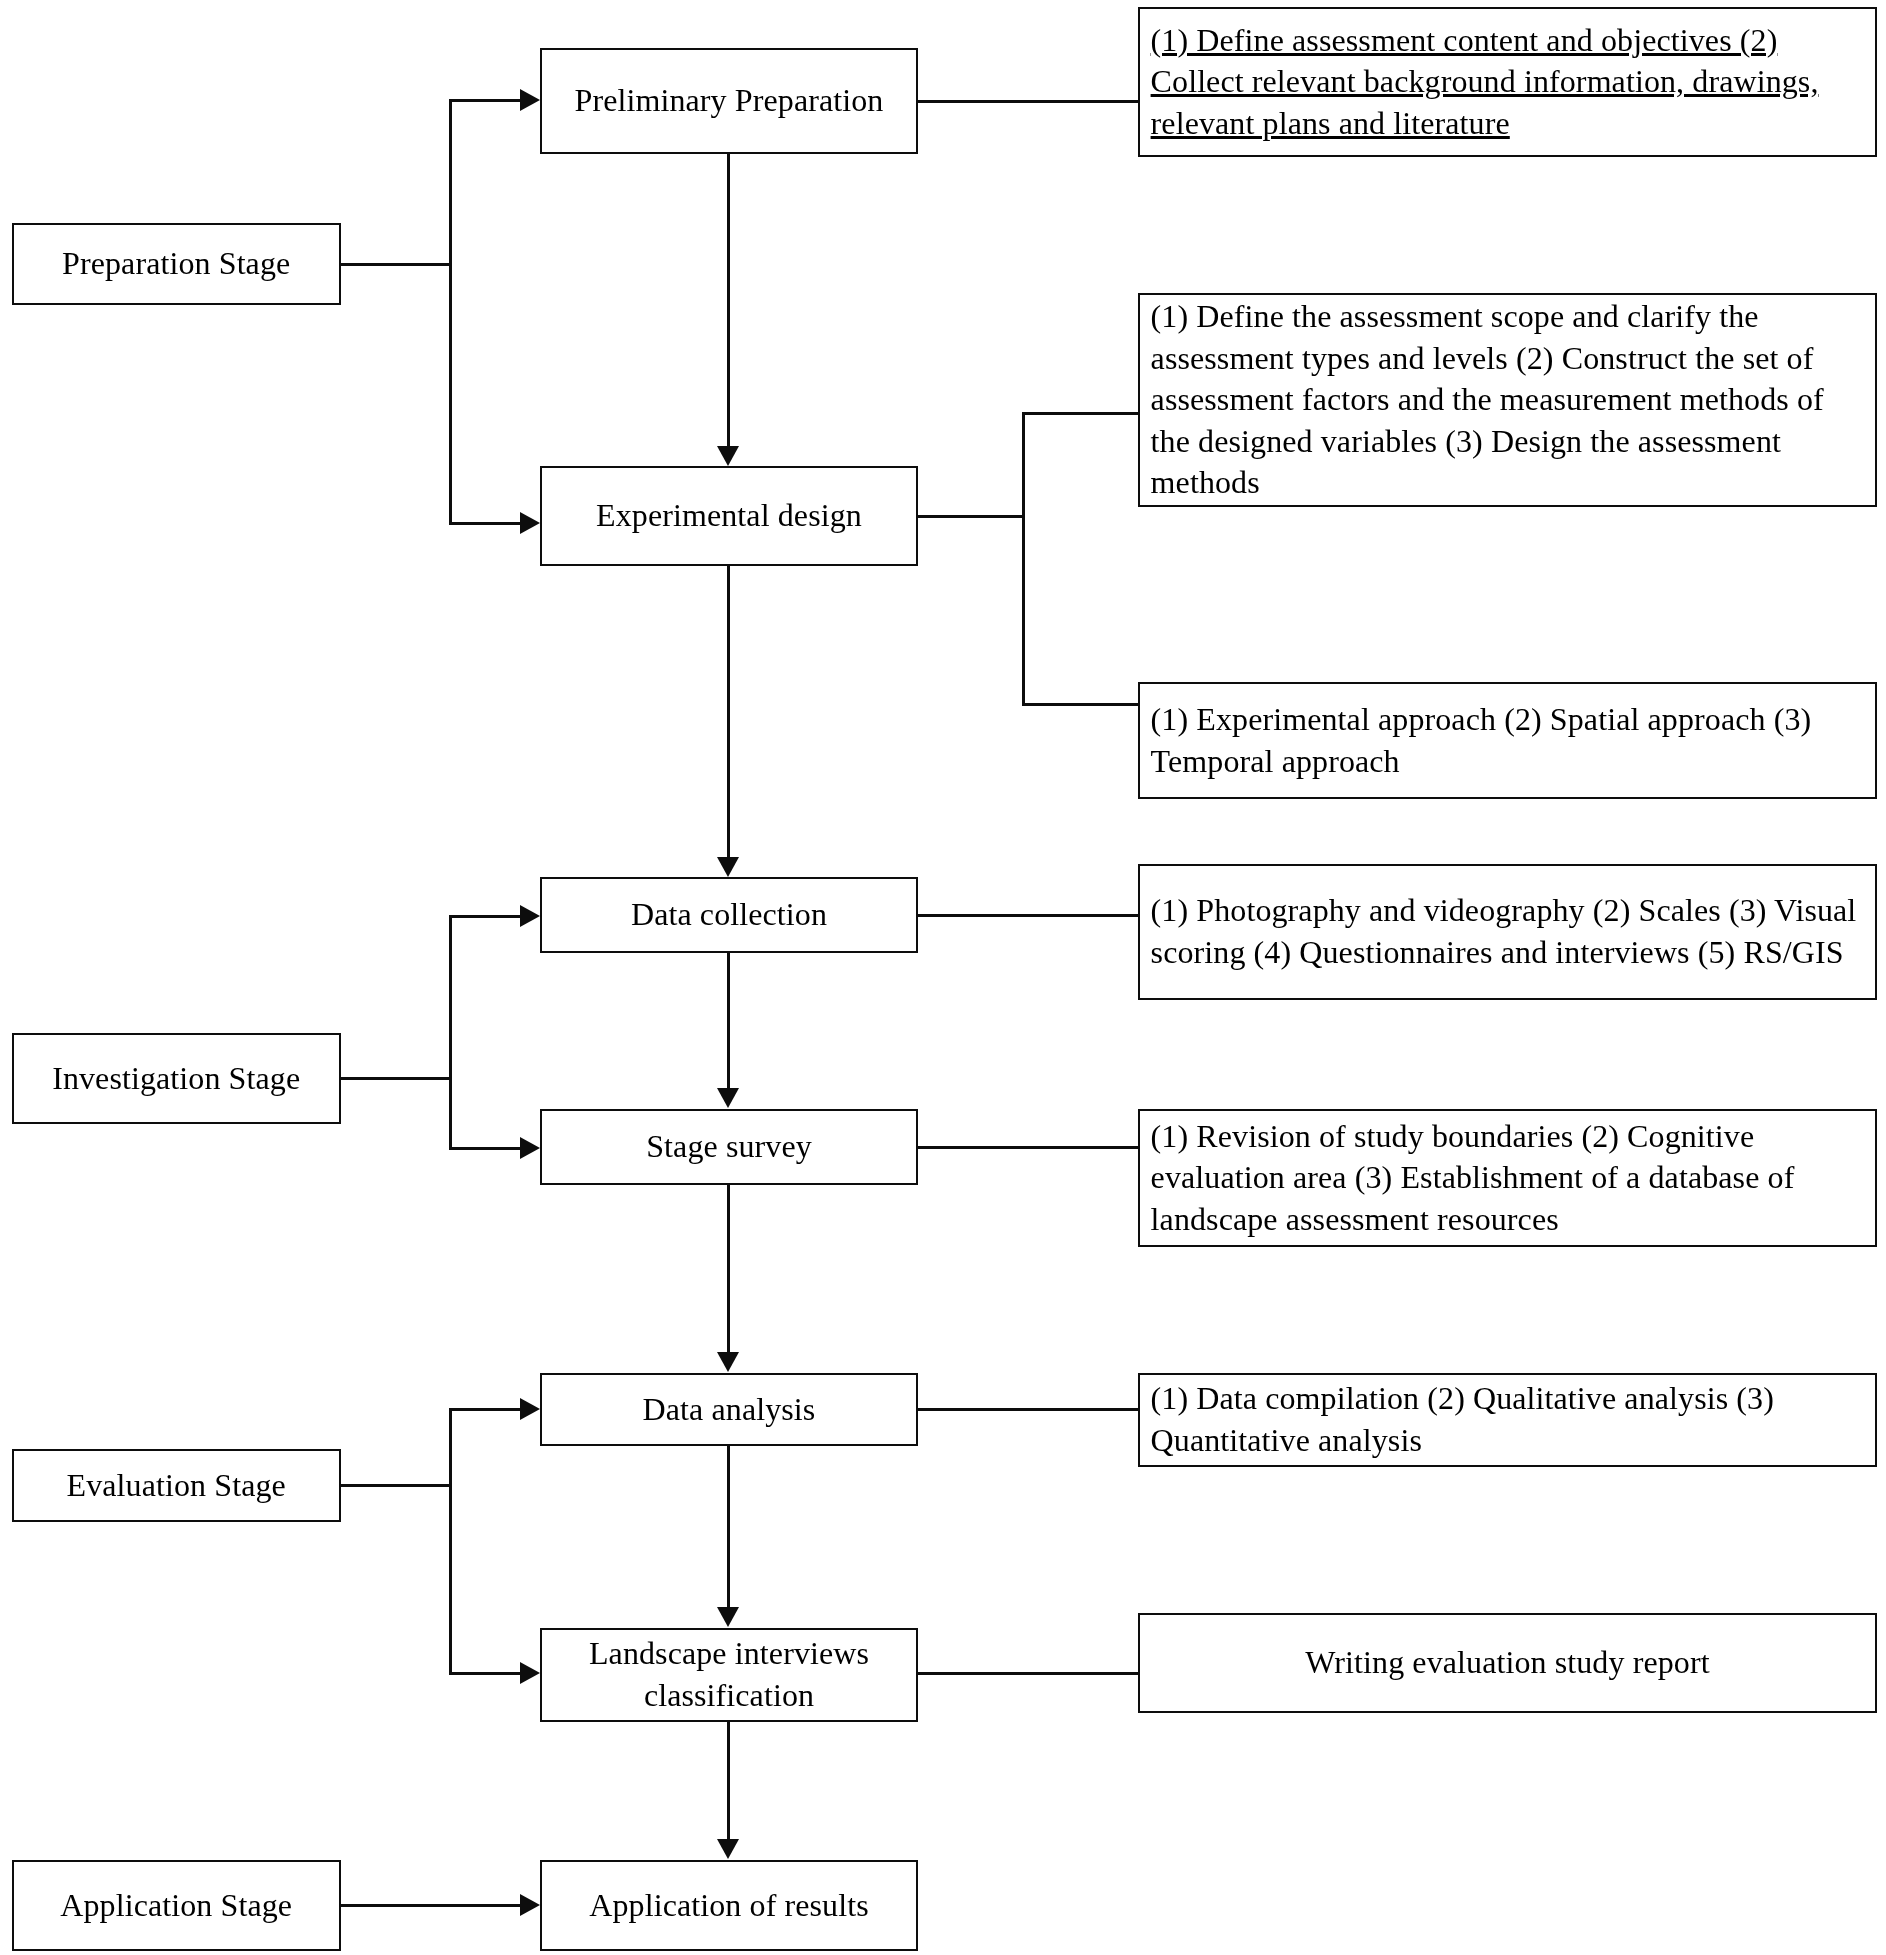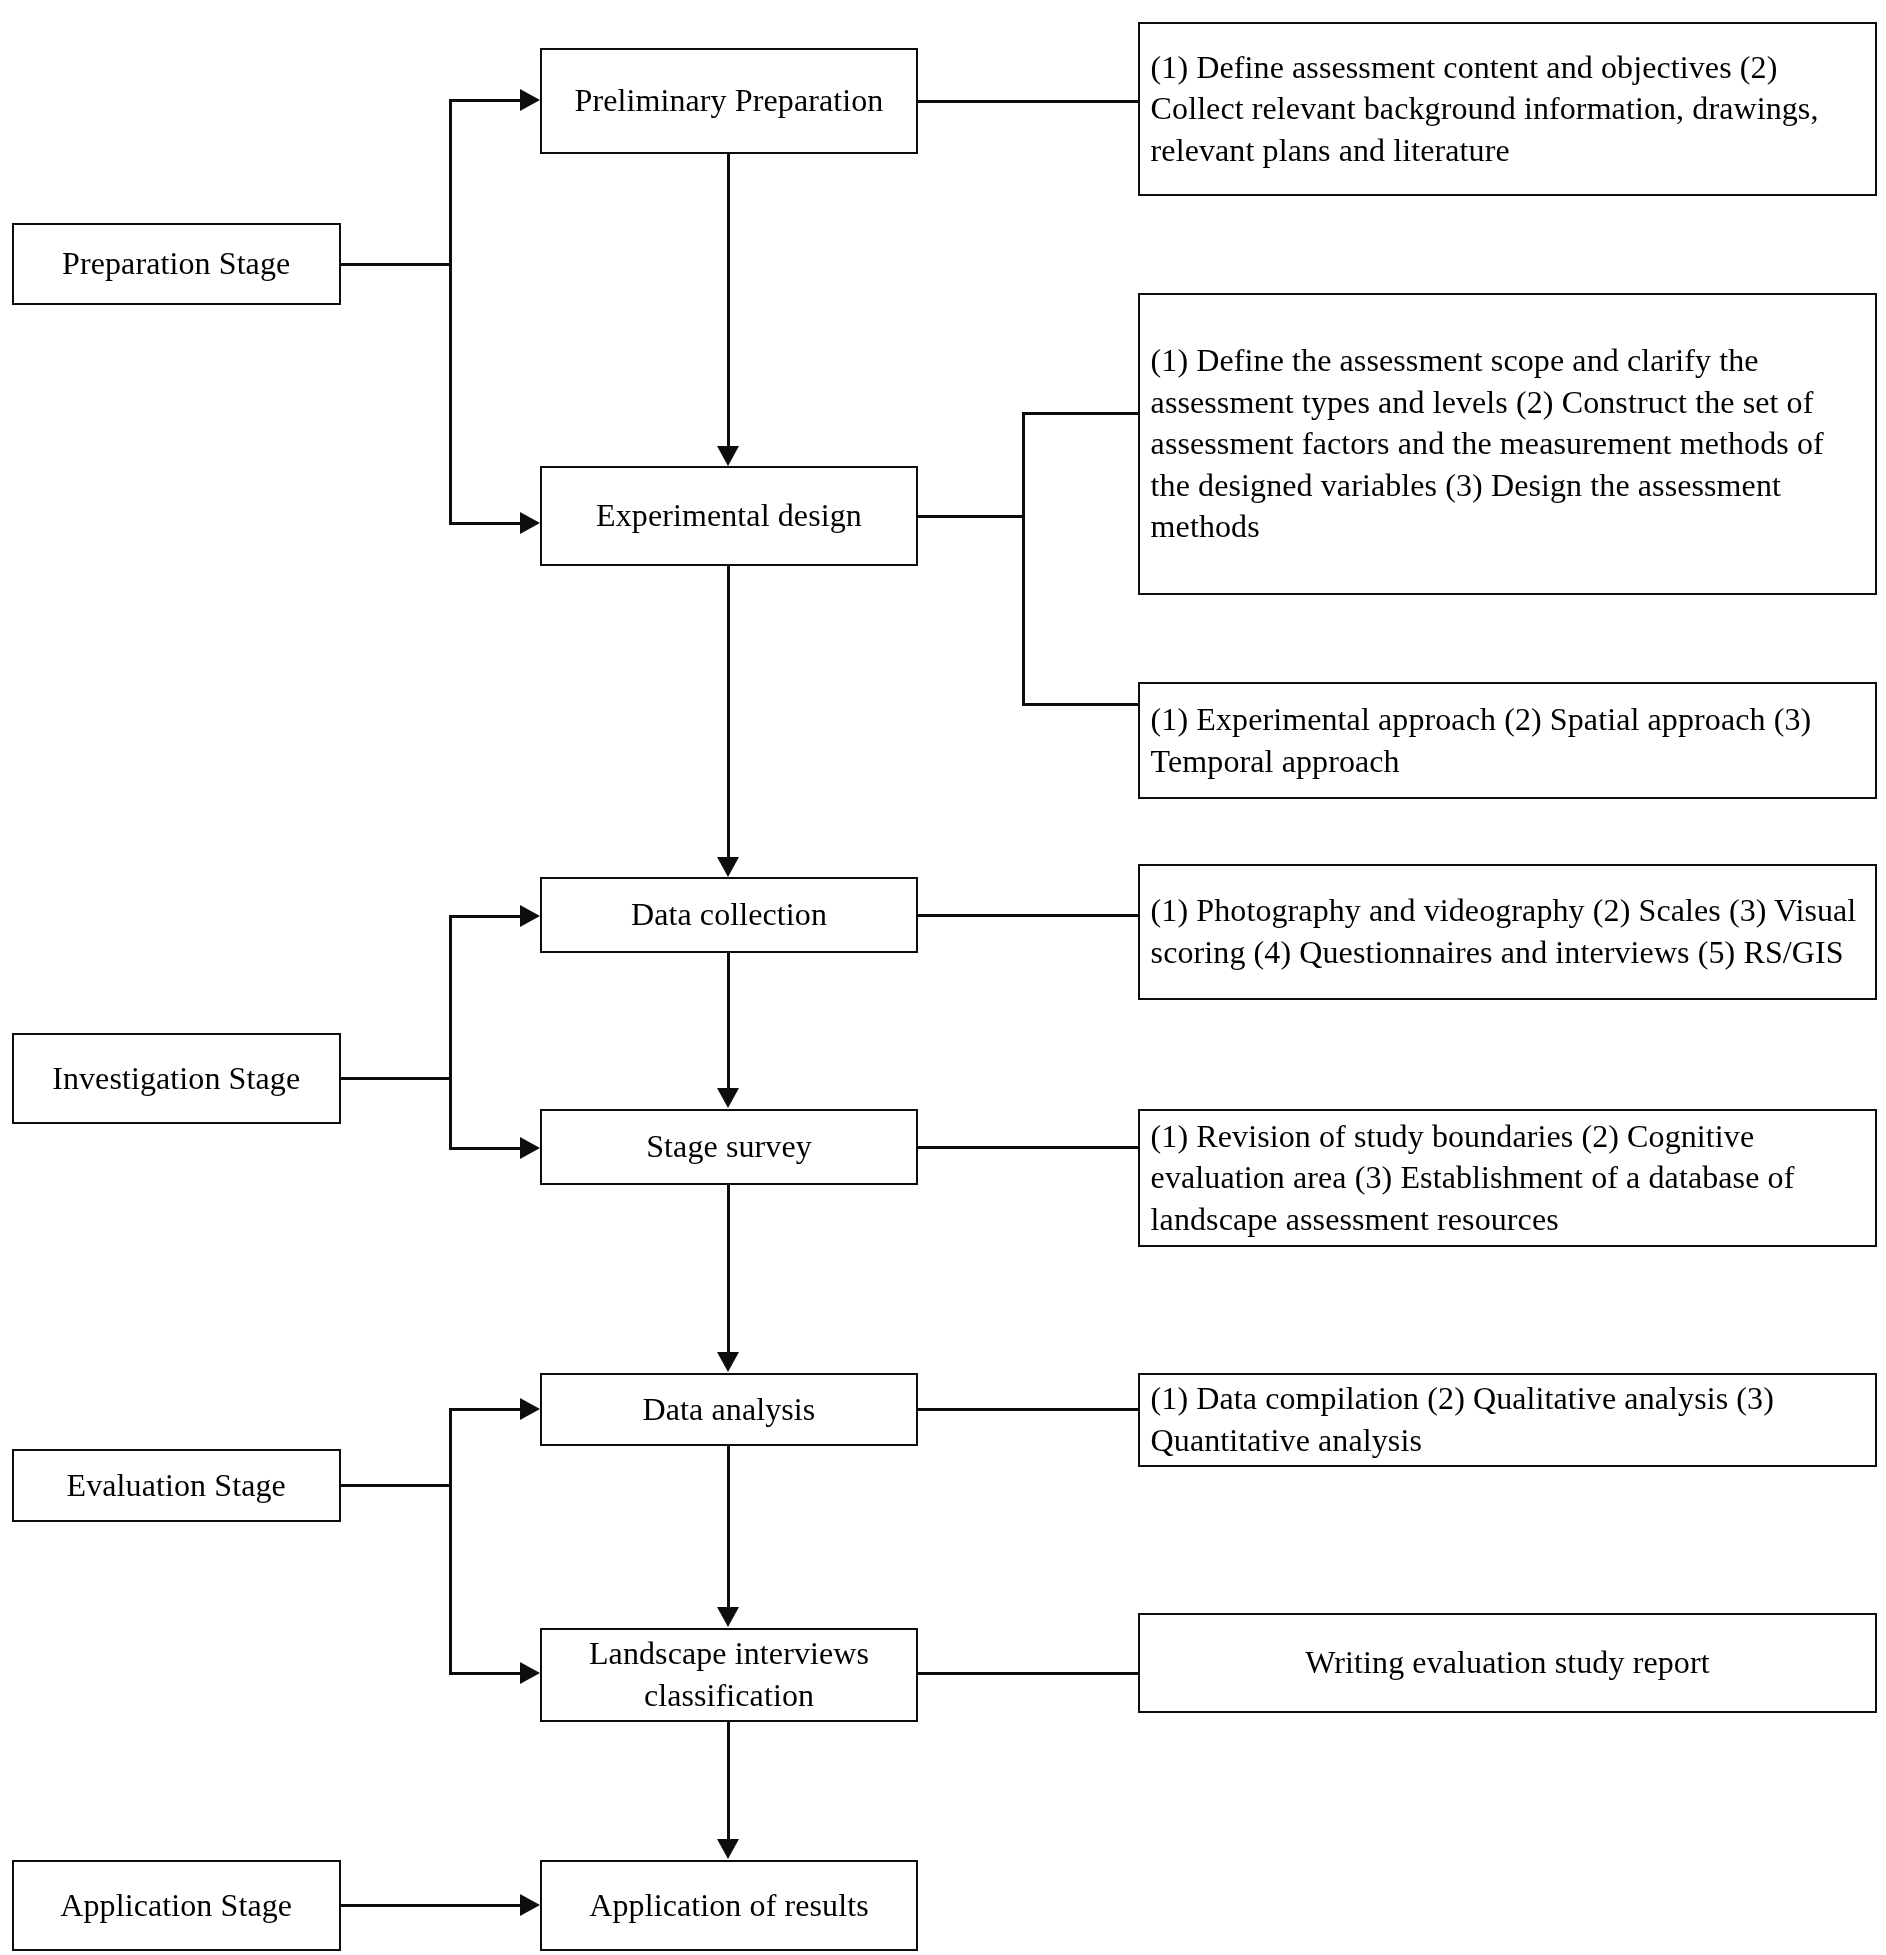--- a/index.html
+++ b/index.html
@@ -96,25 +96,25 @@
   </div>
 
   <div class="box center" style="left:540px;top:1628px;width:378px;height:94px;">
     <span class="txt">Landscape interviews classification</span>
   </div>
 
   <div class="box center" style="left:540px;top:1860px;width:378px;height:91px;justify-content:flex-end;">
     <span class="txt">Application of results</span>
   </div>
 
-  <div class="box left detail" style="left:1138px;top:22px;width:739px;height:174px;">
+  <div class="box left detail" style="left:1138px;top:7px;width:739px;height:150px;text-decoration:underline;">
     <span class="txt">(1) Define assessment content and objectives (2) Collect relevant background information, drawings, relevant plans and literature</span>
   </div>
 
-  <div class="box left detail" style="left:1138px;top:293px;width:739px;height:302px;">
+  <div class="box left detail" style="left:1138px;top:293px;width:739px;height:214px;">
     <span class="txt">(1) Define the assessment scope and clarify the assessment types and levels (2) Construct the set of assessment factors and the measurement methods of the designed variables (3) Design the assessment methods</span>
   </div>
 
   <div class="box left detail" style="left:1138px;top:682px;width:739px;height:117px;">
     <span class="txt">(1) Experimental approach (2) Spatial approach (3) Temporal approach</span>
   </div>
 
   <div class="box left detail" style="left:1138px;top:864px;width:739px;height:136px;">
     <span class="txt">(1) Photography and videography (2) Scales (3) Visual scoring (4) Questionnaires and interviews (5) RS/GIS</span>
   </div>

